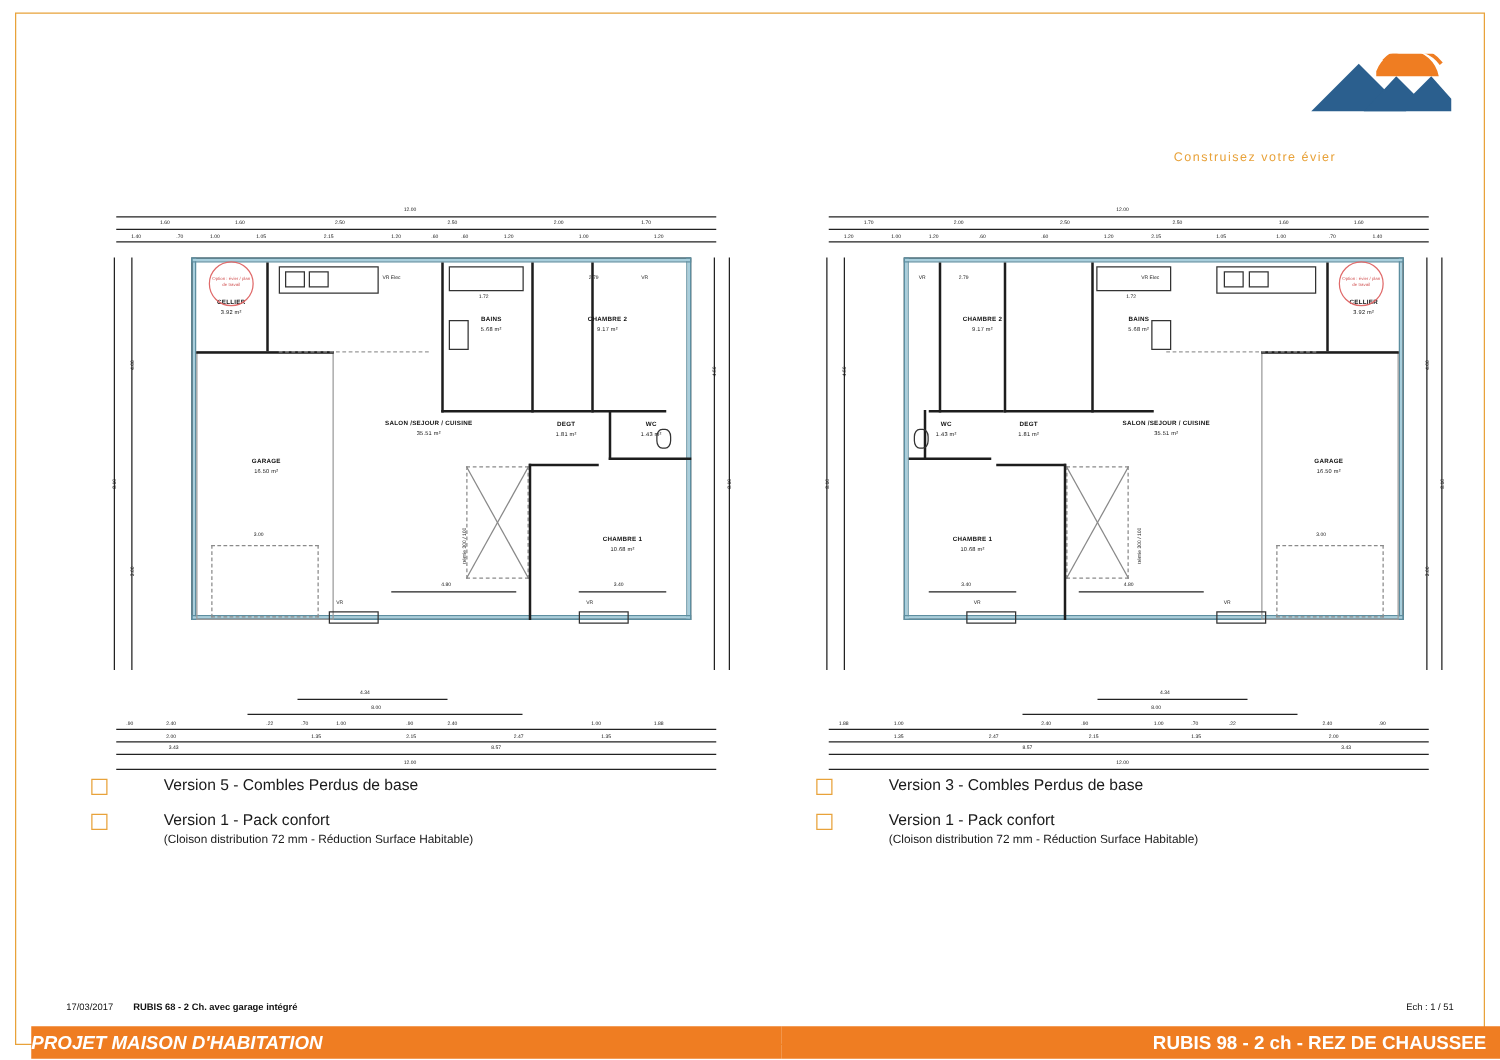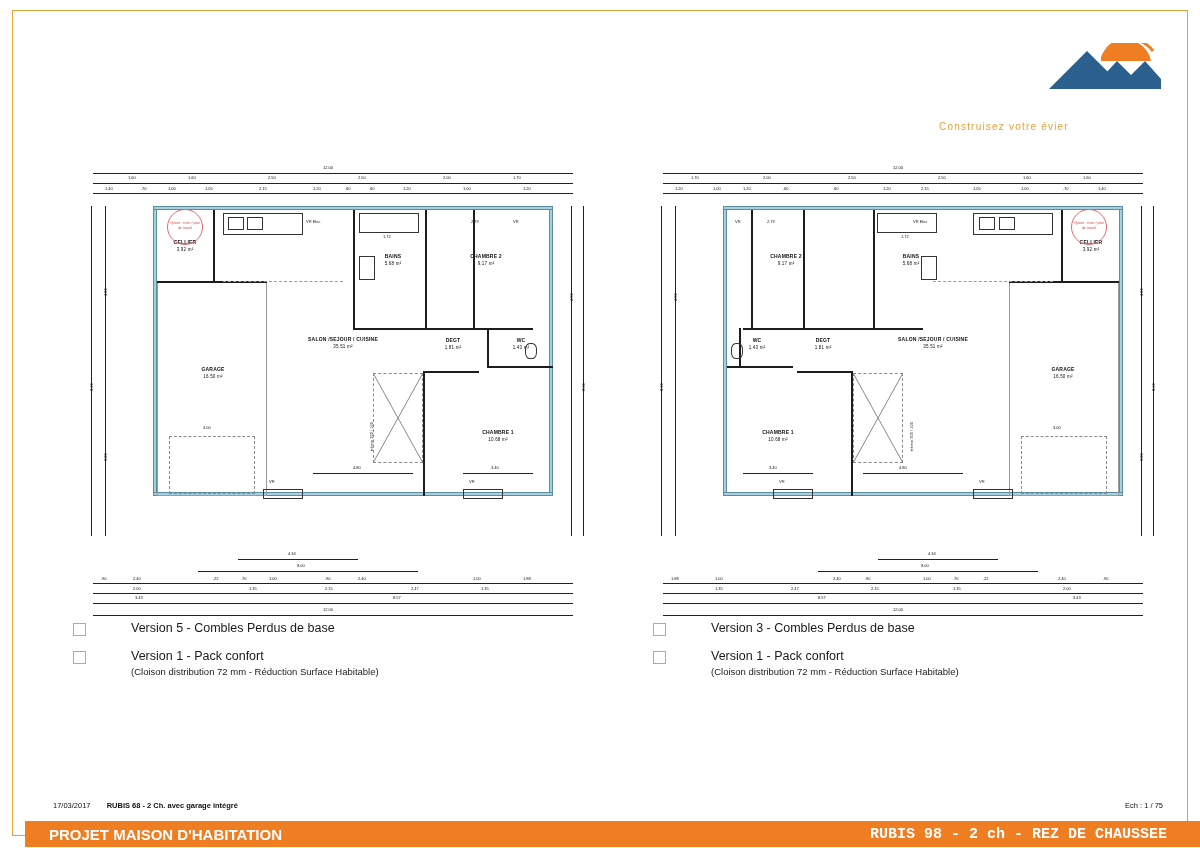--- a/index.html
+++ b/index.html
@@ -45,22 +45,22 @@
   .legend .row{position:relative;height:28px;}
   .lbox{position:absolute;left:0;top:2px;width:13px;height:13px;border:1px solid #e8a23a;box-sizing:border-box;background:#fff;}
   .ltxt{position:absolute;left:58px;top:0;font-size:12.5px;color:#1a1a1a;}
   .lsub{position:absolute;left:58px;top:17px;font-size:9.5px;color:#1a1a1a;}
 
   
   .footline{position:absolute;left:40px;top:790px;font-size:7.5px;color:#111;}
   .footline .date{margin-right:14px;}
   .scale{position:absolute;right:24px;top:790px;font-size:7.5px;color:#111;}
   .bar{position:absolute;height:26px;background:#ef7d22;color:#fff;font-weight:700;font-size:15px;display:flex;align-items:center;}
-  .bar.left{left:12px;top:810px;width:600px;padding-left:24px;box-sizing:border-box;}
-  .bar.right{left:612px;top:810px;width:576px;padding-right:34px;box-sizing:border-box;justify-content:flex-end;font-family:Liberation Mono, monospace;}
+  .bar.left{left:12px;top:810px;width:600px;box-sizing:border-box;font-style:italic;}
+  .bar.right{left:612px;top:810px;width:576px;padding-right:12px;box-sizing:border-box;justify-content:flex-end;}
 </style>
 </head>
 <body>
 
 <div id="page">
   <div id="sheet">
 
     <div class="logo">
       <svg class="roofsvg" width="120" height="50" viewBox="0 0 120 50">
         <path d="M4 46 L42 8 L80 46 Z" fill="#2b5f8e"></path>
@@ -395,18 +395,18 @@
         <div class="lbox"></div>
         <div class="ltxt">Version 1 - Pack confort</div>
         <div class="lsub">(Cloison distribution 72 mm - Réduction Surface Habitable)</div>
       </div>
     </div>
 
     <div class="footline">
       <span class="date">17/03/2017</span>
       <span style="font-weight:700;">RUBIS 68 - 2 Ch. avec garage intégré</span>
     </div>
-    <div class="scale">Ech : 1 / 75</div>
+    <div class="scale">Ech : 1 / 51</div>
     <div class="bar left">PROJET MAISON D'HABITATION</div>
     <div class="bar right">RUBIS 98 - 2 ch - REZ DE CHAUSSEE</div>
 
   </div>
 </div>
 
 </body></html>

